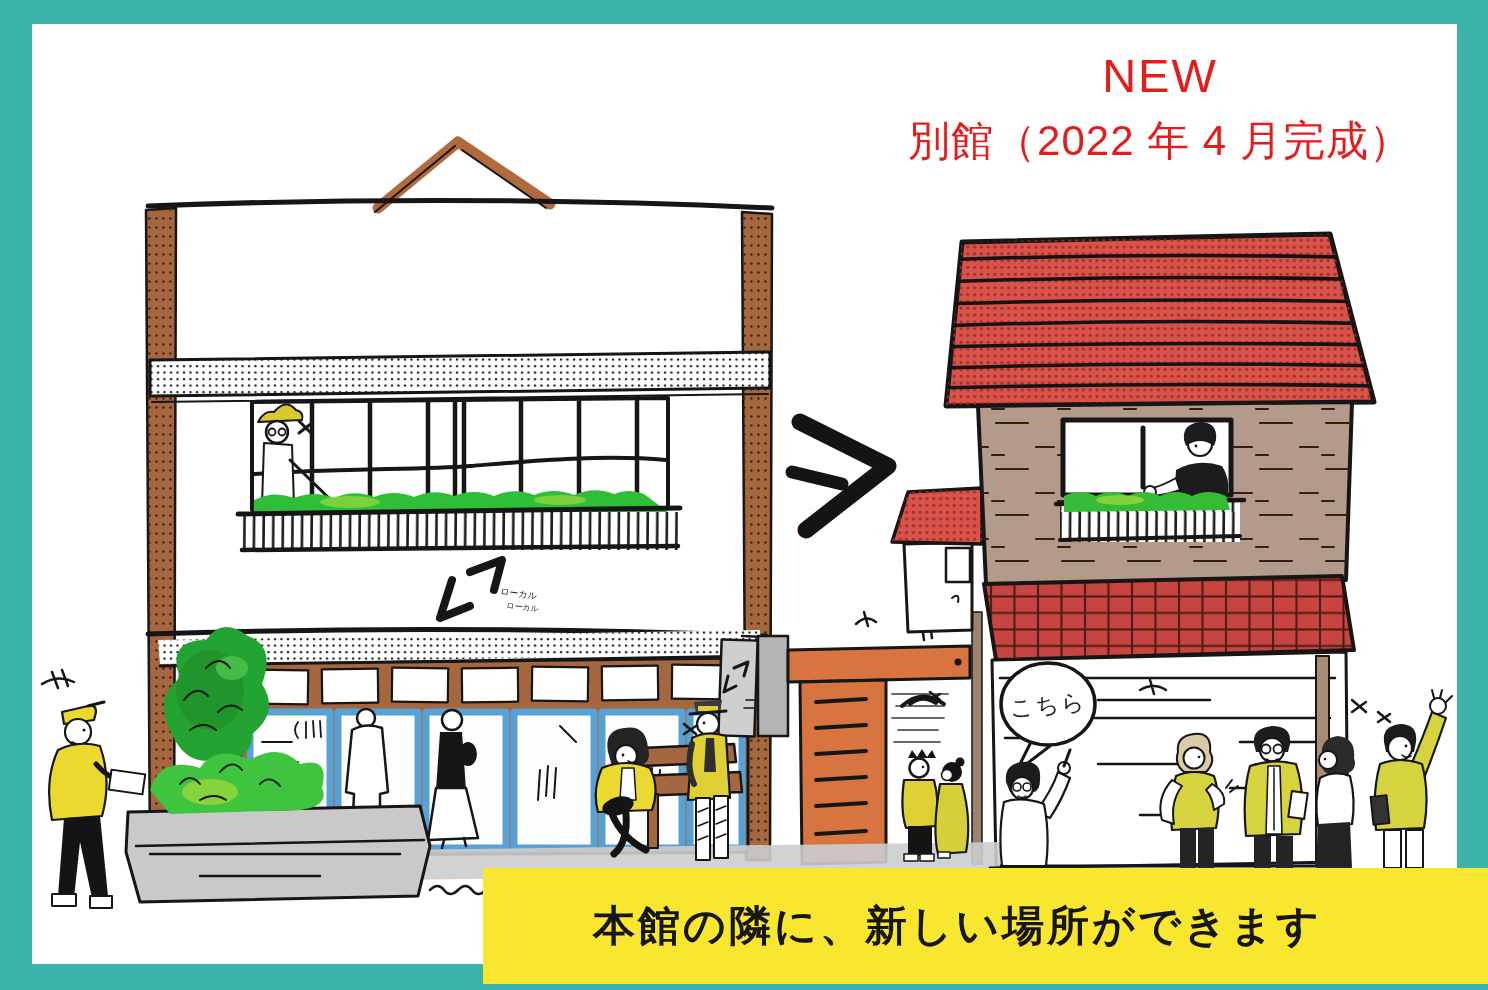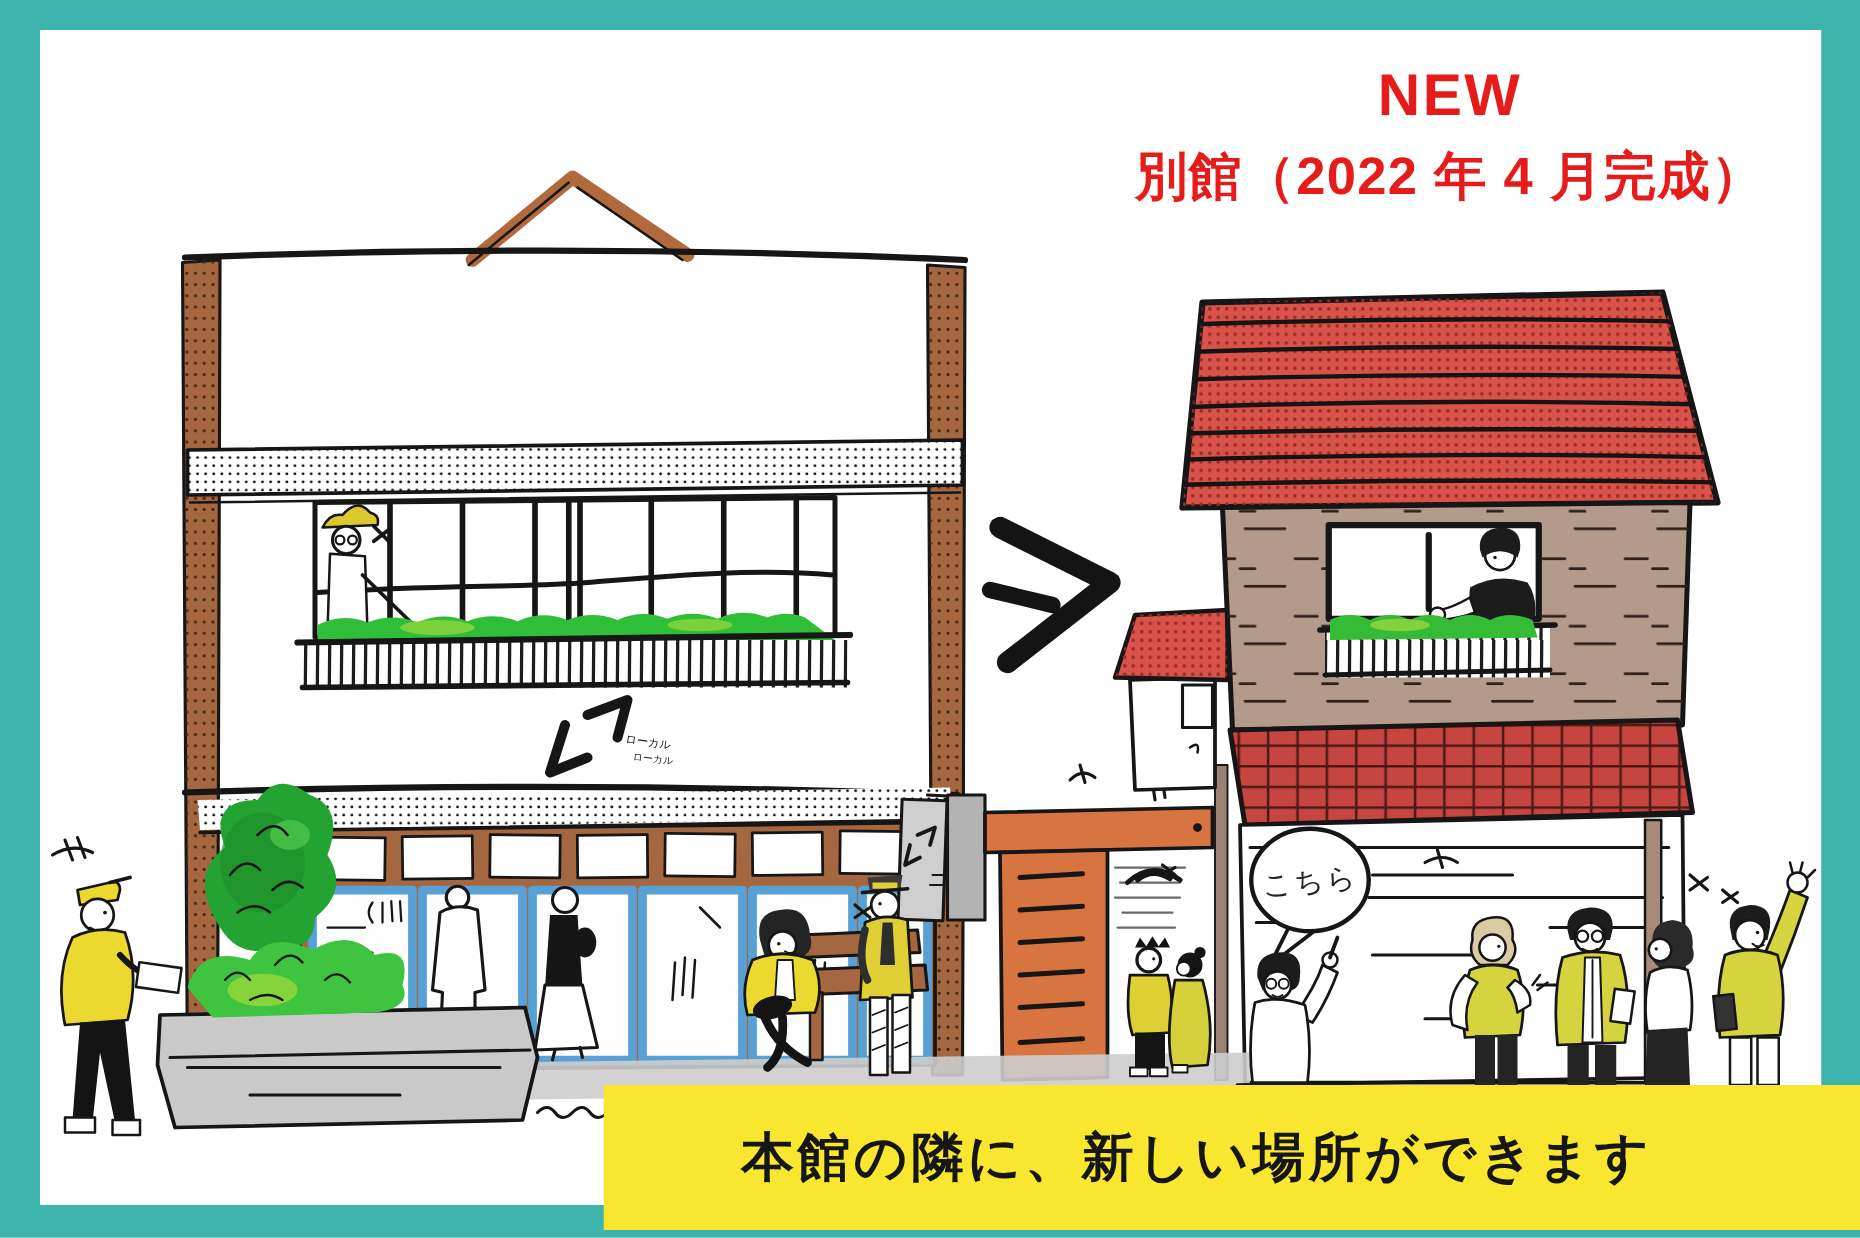--- a/index.html
+++ b/index.html
@@ -2,21 +2,21 @@
 <html><head>
 <meta charset="utf-8">
 <style>
   html,body{margin:0;padding:0;}
   body{width:1488px;height:990px;overflow:hidden;background:#3db4ab;
        font-family:"Liberation Sans","DejaVu Sans",sans-serif;}
   .stage{position:relative;width:1488px;height:990px;background:#3db4ab;}
   .canvas{position:absolute;left:32px;top:24px;width:1425px;height:940px;background:#ffffff;}
   svg.scene{position:absolute;left:0;top:0;z-index:10;}
   .announce{position:absolute;left:880px;top:50px;width:560px;z-index:20;
-            text-align:center;color:#e51c1a;font-weight:bold;line-height:1.1;}
+            text-align:center;color:#e51c1a;font-weight:normal;line-height:1.1;}
   .announce .badge{font-size:47px;letter-spacing:2px;}
   .announce .title{font-size:42px;margin-top:16px;letter-spacing:1px;white-space:nowrap;}
   .banner{position:absolute;left:483px;top:868px;width:1005px;height:116px;
           background:#f8e62f;z-index:30;display:flex;align-items:center;justify-content:center;}
   .banner span{font-size:42px;font-weight:bold;color:#161616;letter-spacing:3px;
                transform:translateX(-28px);white-space:nowrap;}
 </style>
 </head>
 <body>
 

